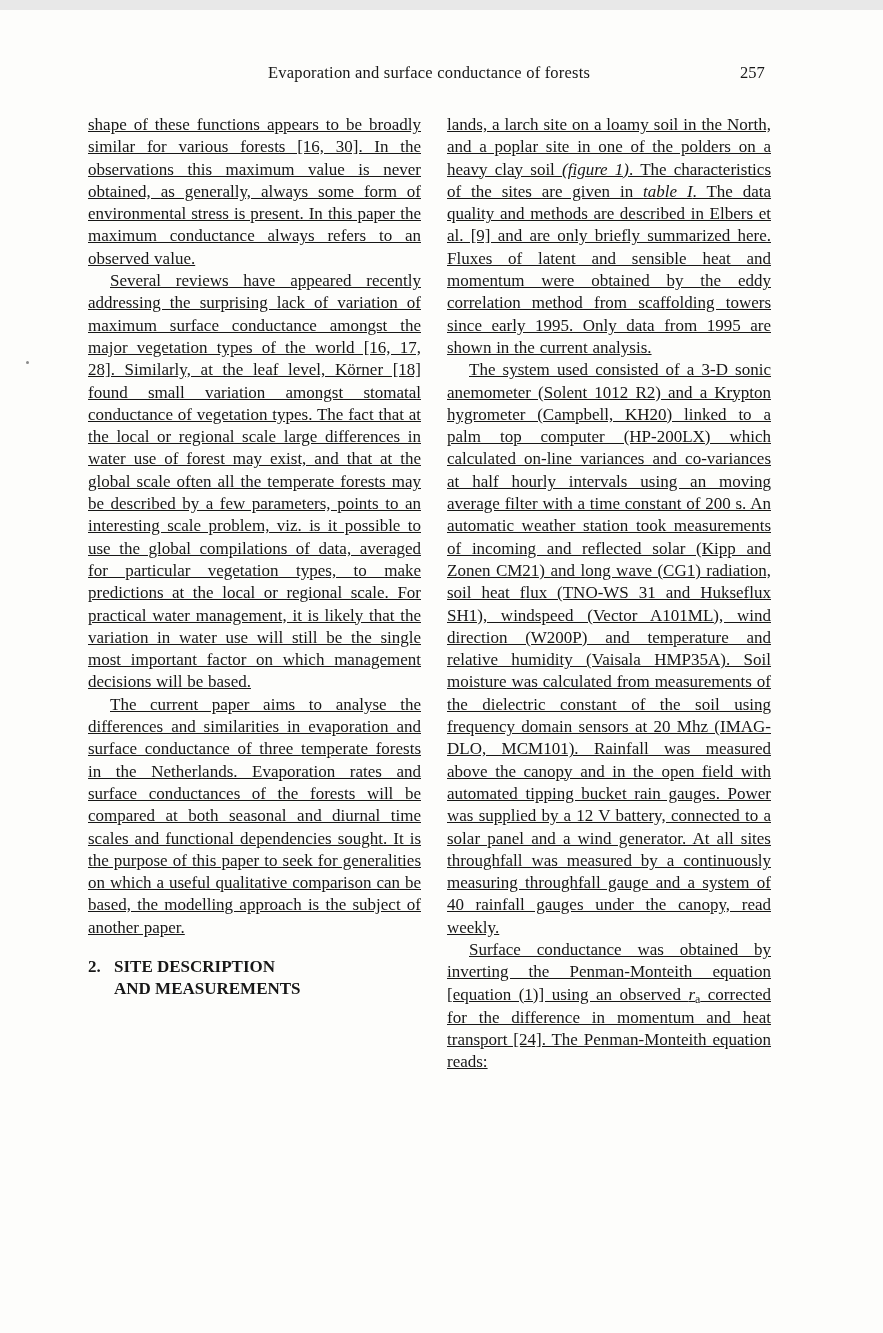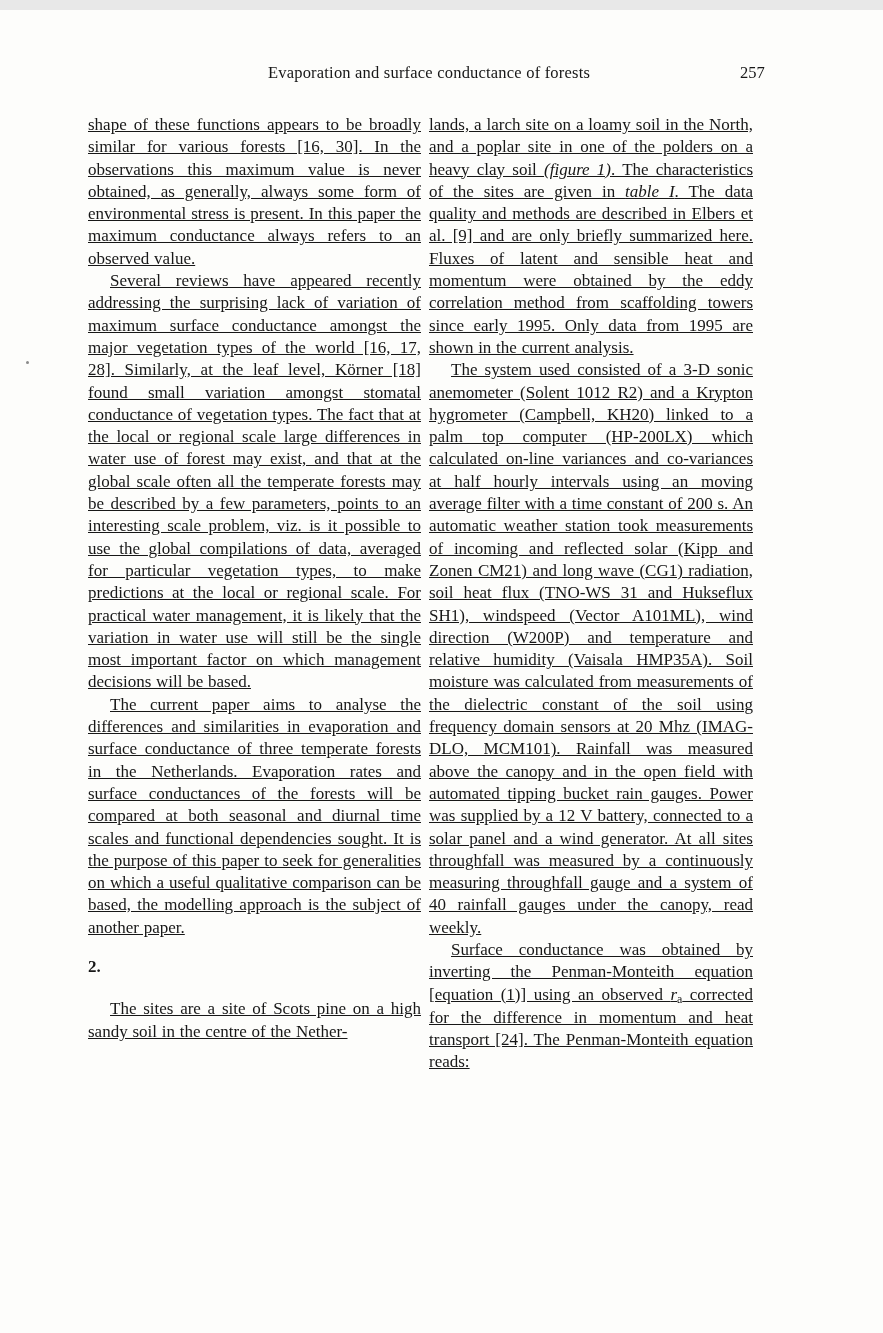--- a/index.html
+++ b/index.html
@@ -32,21 +32,21 @@
     left: 740px;
     width: 30px;
     text-align: left;
     font-size: 16.5px;
   }
   .col {
     position: absolute;
     top: 104px;
   }
   .col-left  { left: 88px;  width: 333px; }
-  .col-right { left: 429px; width: 324px; }
+  .col-right { left: 447px; width: 324px; }
   p.para {
     margin: 0;
     font-size: 17px;
     line-height: 22.3px;
     text-align: justify;
     word-spacing: 0.5px;
     text-decoration: underline;
   }
   p.indent { text-indent: 22px; }
   .gap-s { margin-top: 13px; }
@@ -102,23 +102,26 @@
 
   <div class="col col-left">
     <p class="para"><span>shape of these functions appears to be broadly similar for various forests [16, 30]. In the observations this maximum value is never obtained, as generally, always some form of environmental stress is present. In this paper the maximum conductance always refers to an observed value.</span></p>
 
     <p class="para indent gap-s"><span>Several reviews have appeared recently addressing the surprising lack of variation of maximum surface conductance amongst the major vegetation types of the world [16, 17, 28]. Similarly, at the leaf level, Körner [18] found small variation amongst stomatal conductance of vegetation types. The fact that at the local or regional scale large differences in water use of forest may exist, and that at the global scale often all the temperate forests may be described by a few parameters, points to an interesting scale problem, viz. is it possible to use the global compilations of data, averaged for particular vegetation types, to make predictions at the local or regional scale. For practical water management, it is likely that the variation in water use will still be the single most important factor on which management decisions will be based.</span></p>
 
     <p class="para indent gap-s"><span>The current paper aims to analyse the differences and similarities in evaporation and surface conductance of three temperate forests in the Netherlands. Evaporation rates and surface conductances of the forests will be compared at both seasonal and diurnal time scales and functional dependencies sought. It is the purpose of this paper to seek for generalities on which a useful qualitative comparison can be based, the modelling approach is the subject of another paper.</span></p>
 
     <div class="section-heading">
       <span class="h-num">2.</span>
+      <span class="h-lines">
+        <span>SITE DESCRIPTION</span>
+        <span>AND MEASUREMENTS</span>
+      </span>
     </div>
 
-    <p class="para indent"><span>The sites are a site of Scots pine on a high sandy soil in the centre of the Nether-</span></p>
   </div>
 
   <div class="col col-right">
     <p class="para"><span>lands, a larch site on a loamy soil in the North, and a poplar site in one of the polders on a heavy clay soil </span><span class="seg-italic">(figure 1)</span><span>. The characteristics of the sites are given in </span><span class="seg-italic">table I</span><span>. The data quality and methods are described in Elbers et al. [9] and are only briefly summarized here. Fluxes of latent and sensible heat and momentum were obtained by the eddy correlation method from scaffolding towers since early 1995. Only data from 1995 are shown in the current analysis.</span></p>
 
     <p class="para indent gap-l"><span>The system used consisted of a 3-D sonic anemometer (Solent 1012 R2) and a Krypton hygrometer (Campbell, KH20) linked to a palm top computer (HP-200LX) which calculated on-line variances and co-variances at half hourly intervals using an moving average filter with a time constant of 200 s. An automatic weather station took measurements of incoming and reflected solar (Kipp and Zonen CM21) and long wave (CG1) radiation, soil heat flux (TNO-WS 31 and Hukseflux SH1), windspeed (Vector A101ML), wind direction (W200P) and temperature and relative humidity (Vaisala HMP35A). Soil moisture was calculated from measurements of the dielectric constant of the soil using frequency domain sensors at 20 Mhz (IMAG-DLO, MCM101). Rainfall was measured above the canopy and in the open field with automated tipping bucket rain gauges. Power was supplied by a 12 V battery, connected to a solar panel and a wind generator. At all sites throughfall was measured by a continuously measuring throughfall gauge and a system of 40 rainfall gauges under the canopy, read weekly.</span></p>
 
     <p class="para indent gap-l"><span>Surface conductance was obtained by inverting the Penman-Monteith equation [equation (1)] using an observed </span><span class="seg-italic">r</span><span class="seg-sub">a</span><span> corrected for the difference in momentum and heat transport [24]. The Penman-Monteith equation reads:</span></p>
   </div>
 

